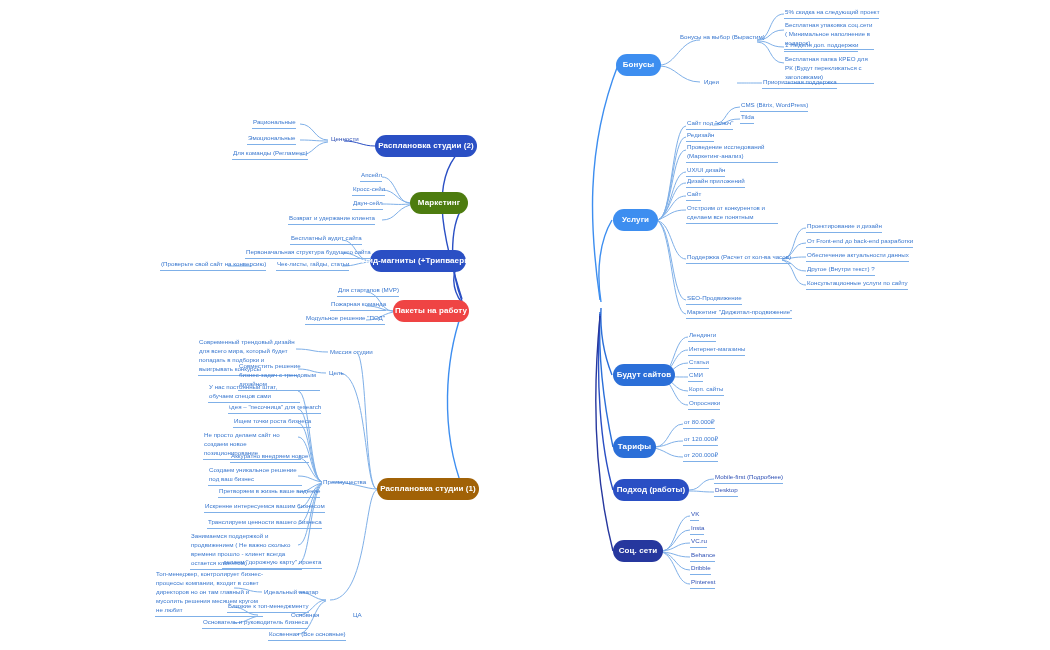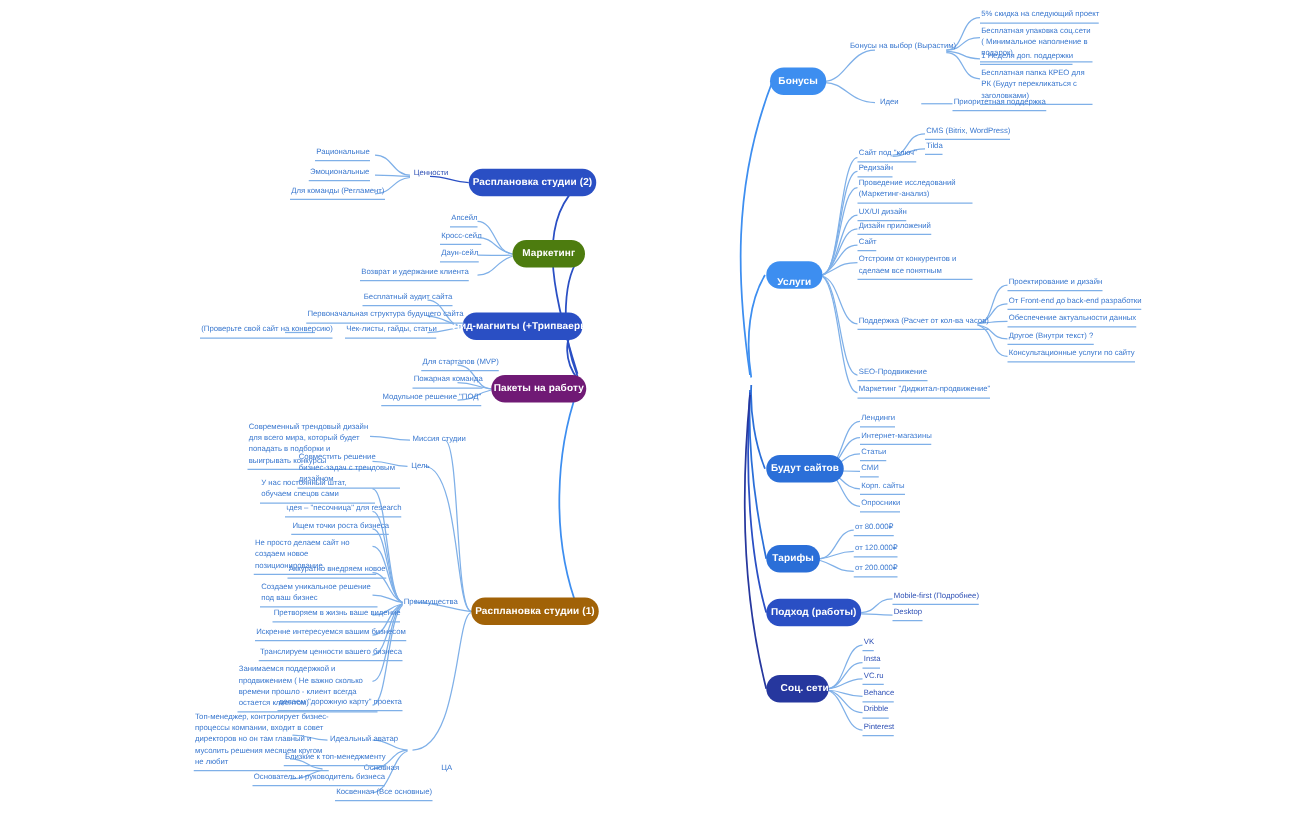--- a/index.html
+++ b/index.html
@@ -160,21 +160,21 @@
     <span>Бонусы</span>
   </div>
   <div class="leaf nw plain" style="left:679px;top:33px;">Бонусы на выбор (Вырастим)</div>
   <div class="leaf nw ul" style="left:784px;top:8px;">5% скидка на следующий проект</div>
   <div class="leaf w ul" style="left:784px;top:21px;width:90px;">Бесплатная упаковка соц.сети ( Минимальное наполнение в подарок)</div>
   <div class="leaf nw ul" style="left:784px;top:41px;">1 Неделя доп. поддержки</div>
   <div class="leaf w ul" style="left:784px;top:55px;width:90px;">Бесплатная папка КРЕО для РК (Будут перекликаться с заголовками)</div>
   <div class="leaf nw plain" style="left:703px;top:78px;">Идеи</div>
   <div class="leaf nw ul" style="left:762px;top:78px;">Приоритетная поддержка</div>
 
-  <div class="node" style="left:613px;top:209px;width:45px;height:22px;background:#3d8ef0;font-size:8px;align-items:flex-end;">
+  <div class="node" style="left:613px;top:209px;width:45px;height:22px;background:#3d8ef0;font-size:8px;">
     <span>Услуги</span>
   </div>
   <div class="leaf nw ul" style="left:686px;top:119px;">Сайт под "ключ"</div>
   <div class="leaf nw ul" style="left:740px;top:101px;">CMS (Bitrix, WordPress)</div>
   <div class="leaf nw ul" style="left:740px;top:113px;">Tilda</div>
   <div class="leaf nw ul" style="left:686px;top:131px;">Редизайн</div>
   <div class="leaf w ul" style="left:686px;top:143px;width:92px;">Проведение исследований (Маркетинг-анализ)</div>
   <div class="leaf nw ul" style="left:686px;top:166px;">UX/UI дизайн</div>
   <div class="leaf nw ul" style="left:686px;top:177px;">Дизайн приложений</div>
   <div class="leaf nw ul" style="left:686px;top:190px;">Сайт</div>
@@ -204,21 +204,21 @@
   <div class="leaf nw ul mid" style="left:683px;top:418px;">от 80.000₽</div>
   <div class="leaf nw ul mid" style="left:683px;top:435px;">от 120.000₽</div>
   <div class="leaf nw ul mid" style="left:683px;top:451px;">от 200.000₽</div>
 
   <div class="node" style="left:613px;top:479px;width:76px;height:22px;background:#2a4fc4;font-size:8px;">
     <span>Подход (работы)</span>
   </div>
   <div class="leaf nw ul dark" style="left:714px;top:473px;">Mobile-first (Подробнее)</div>
   <div class="leaf nw ul dark" style="left:714px;top:486px;">Desktop</div>
 
-  <div class="node" style="left:613px;top:540px;width:50px;height:22px;background:#26379e;font-size:8px;justify-content:flex-end;">
+  <div class="node" style="left:613px;top:540px;width:50px;height:22px;background:#26379e;font-size:8px;">
     <span>Соц. сети</span>
   </div>
   <div class="leaf nw ul dark" style="left:690px;top:510px;">VK</div>
   <div class="leaf nw ul dark" style="left:690px;top:524px;">Insta</div>
   <div class="leaf nw ul dark" style="left:690px;top:537px;">VC.ru</div>
   <div class="leaf nw ul dark" style="left:690px;top:551px;">Behance</div>
   <div class="leaf nw ul dark" style="left:690px;top:564px;">Dribble</div>
   <div class="leaf nw ul dark" style="left:690px;top:578px;">Pinterest</div>
 
   <div class="node" style="left:375px;top:135px;width:102px;height:22px;background:#2a4fc4;font-size:8px;">
@@ -238,21 +238,21 @@
   <div class="leaf nw ul" style="left:288px;top:214px;">Возврат и удержание клиента</div>
 
   <div class="node" style="left:370px;top:250px;width:96px;height:22px;background:#2a4fc4;font-size:8px;">
     <span>Лид-магниты (+Трипваеры)</span>
   </div>
   <div class="leaf nw ul" style="left:290px;top:234px;">Бесплатный аудит сайта</div>
   <div class="leaf nw ul" style="left:245px;top:248px;">Первоначальная структура будущего сайта</div>
   <div class="leaf nw ul" style="left:276px;top:260px;">Чек-листы, гайды, статьи</div>
   <div class="leaf nw ul" style="left:160px;top:260px;">(Проверьте свой сайт на конверсию)</div>
 
-  <div class="node" style="left:393px;top:300px;width:76px;height:22px;background:#701a75;font-size:8px;">
+  <div class="node" style="left:393px;top:300px;width:76px;height:22px;background:#ef4444;font-size:8px;">
     <span>Пакеты на работу</span>
   </div>
   <div class="leaf nw ul" style="left:337px;top:286px;">Для стартапов (MVP)</div>
   <div class="leaf nw ul" style="left:330px;top:300px;">Пожарная команда</div>
   <div class="leaf nw ul" style="left:305px;top:314px;">Модульное решение "ПОД"</div>
 
   <div class="node" style="left:377px;top:478px;width:102px;height:22px;background:#a16207;font-size:8px;">
     <span>Расплановка студии (1)</span>
   </div>
 

